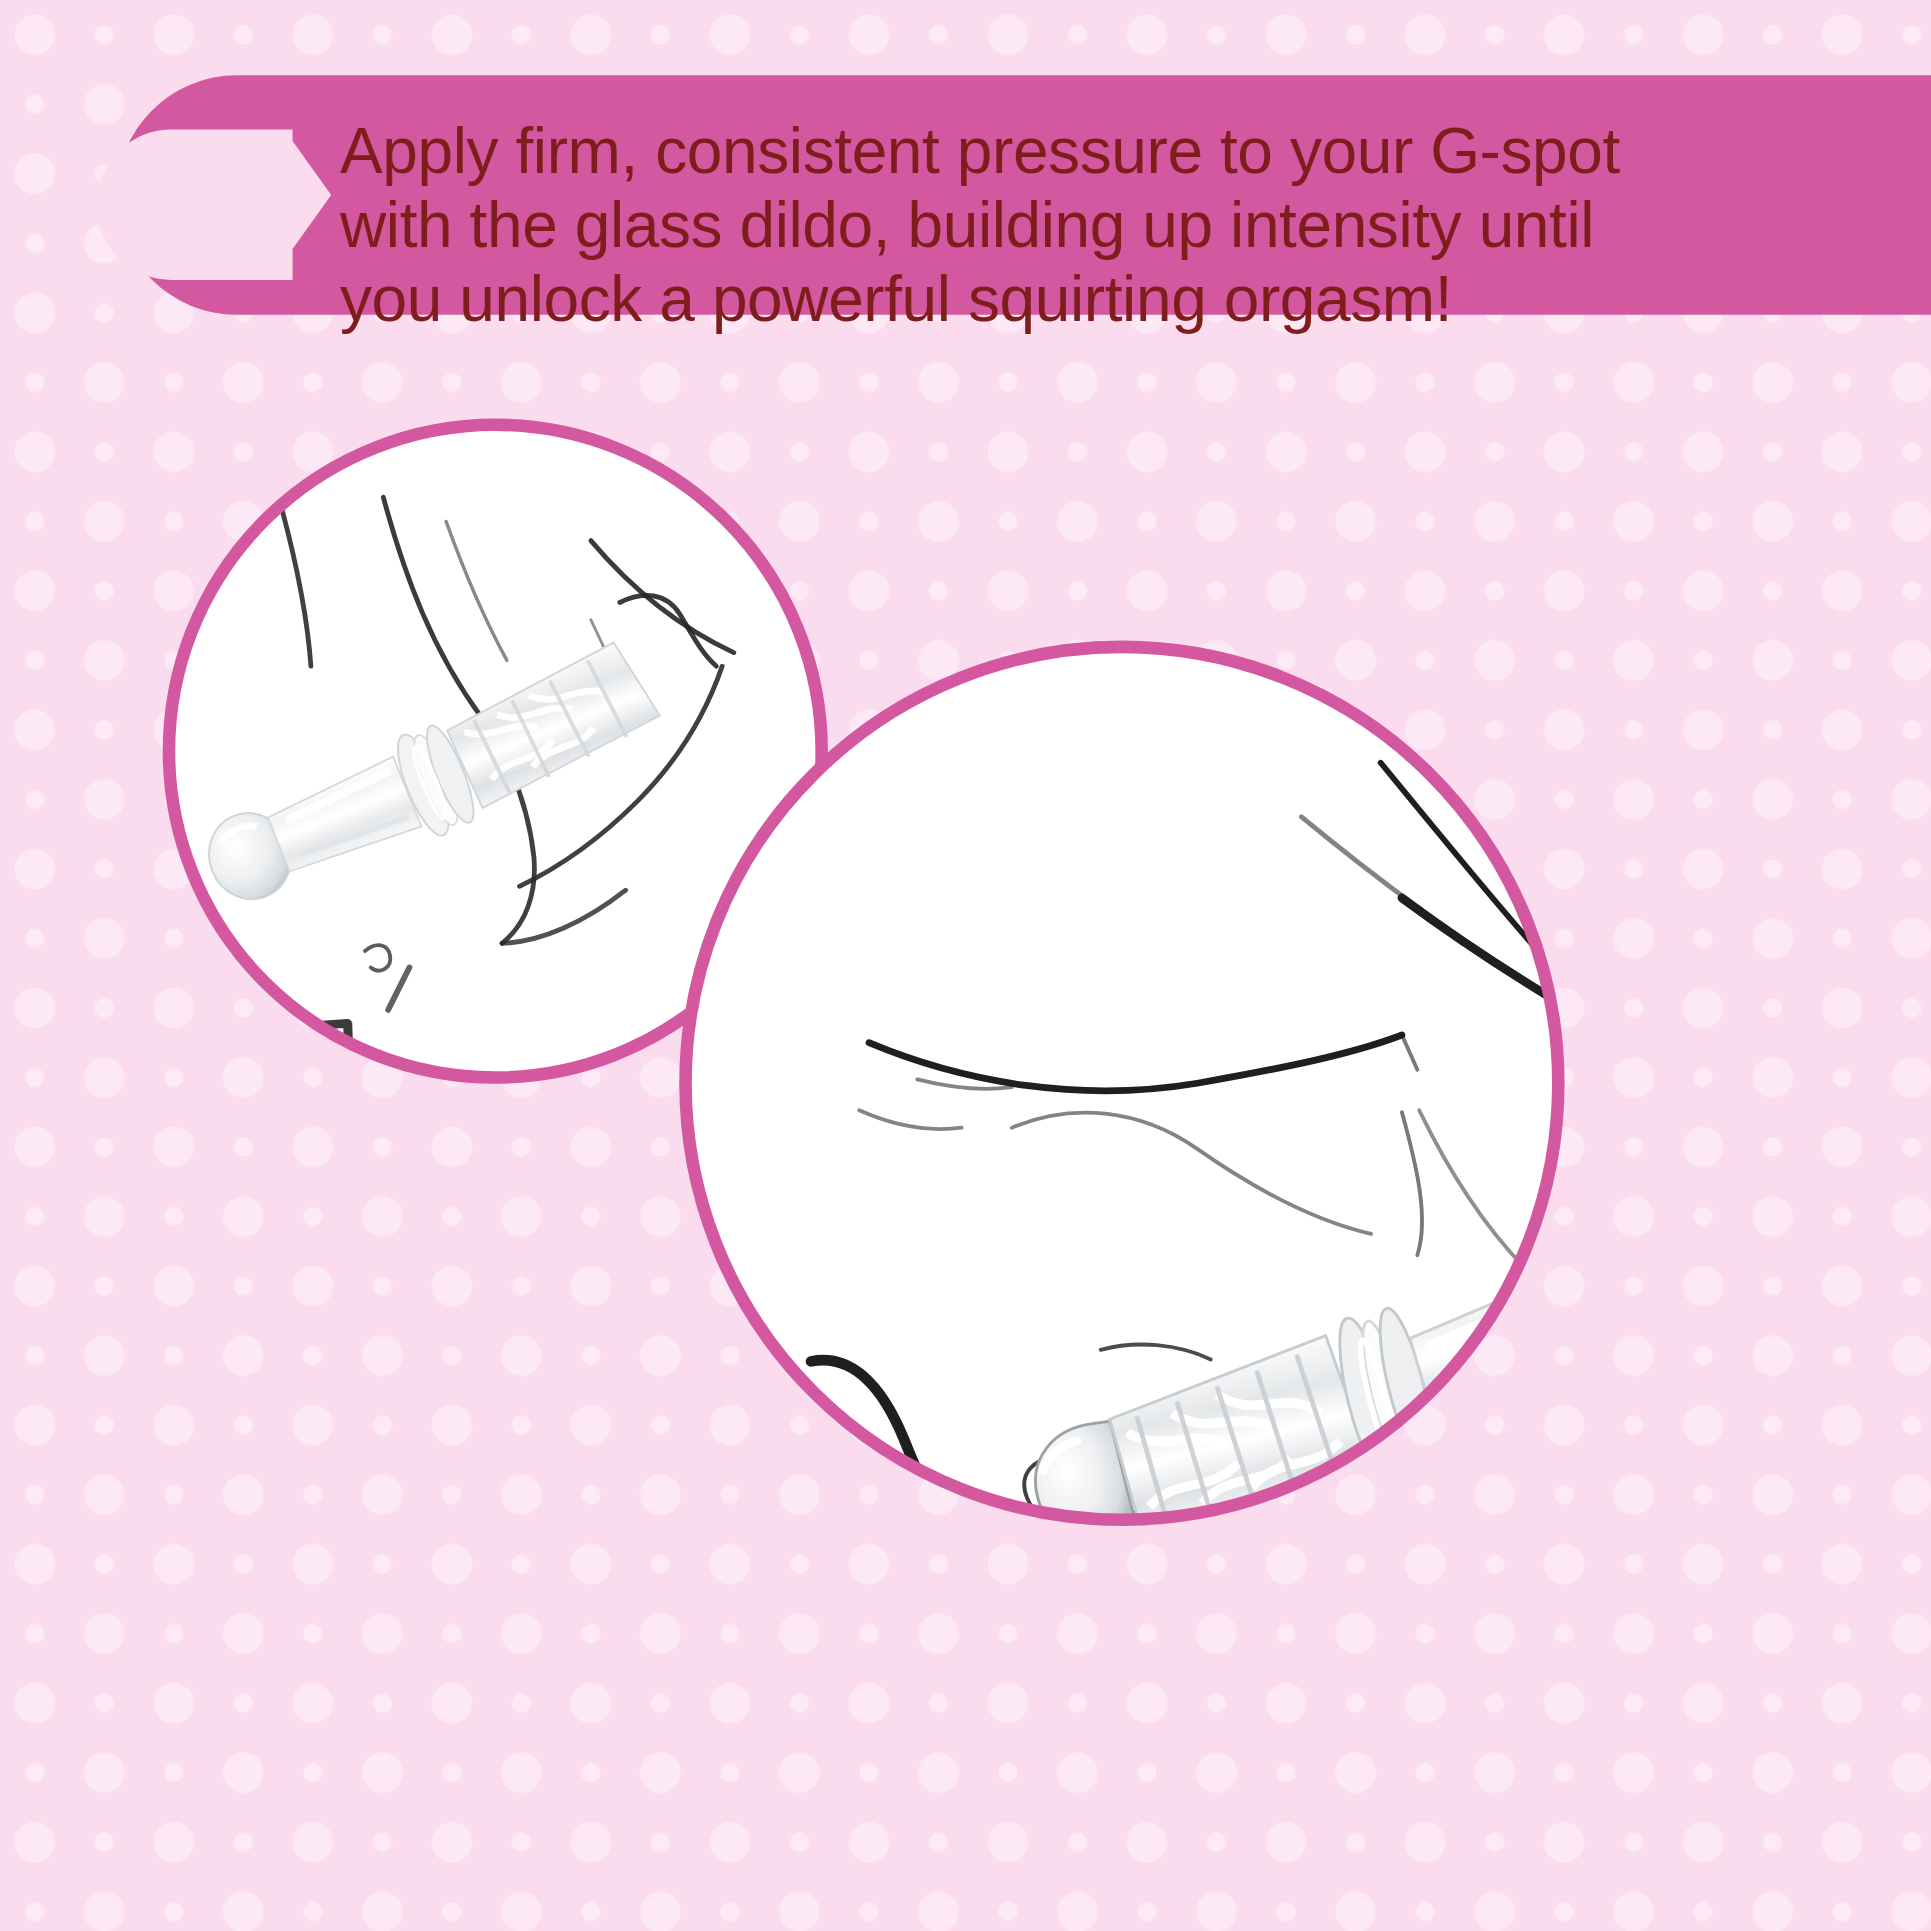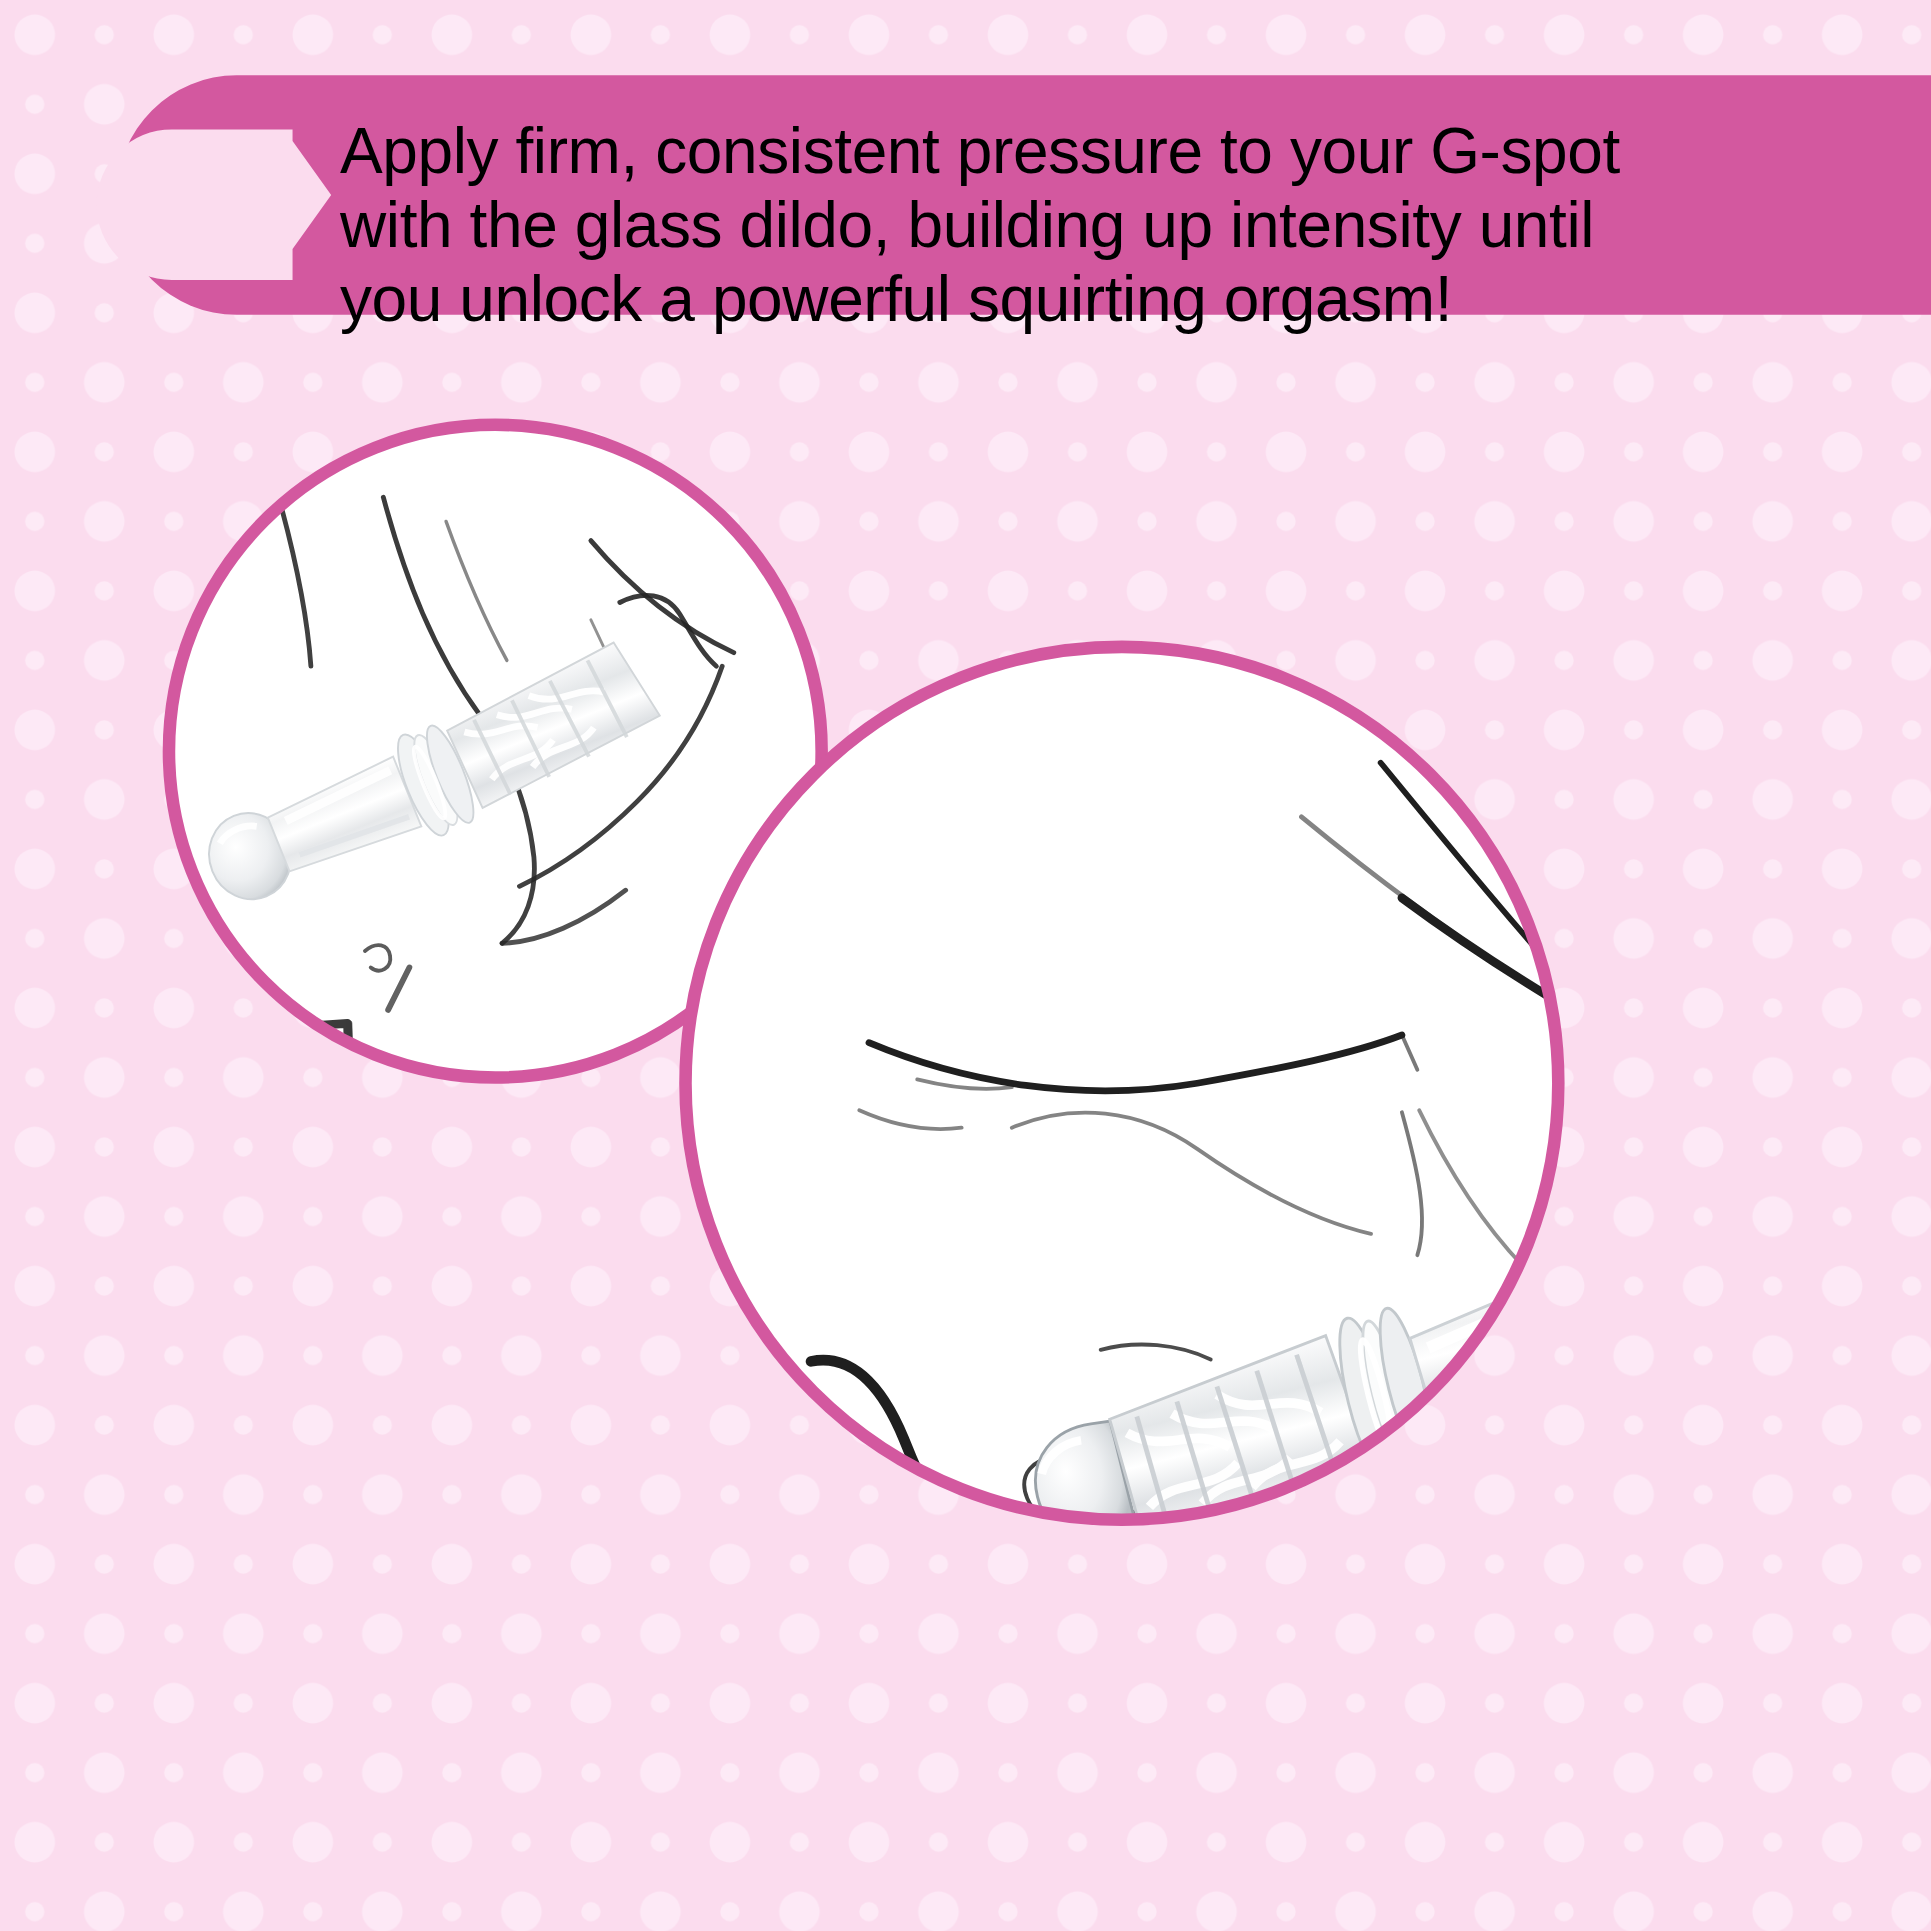--- a/index.html
+++ b/index.html
@@ -9,21 +9,21 @@
     overflow:hidden;
     position:relative;
     background:#fbdcee;
   }
   #stage { position:absolute; inset:0; width:1931px; height:1931px; }
   .full { position:absolute; left:0; top:0; width:1931px; height:1931px; display:block; }
   #banner-text-layer {
     position:absolute;
     left:340px; top:114px;
     width:1448px;
-    color:#000000;
+    color:#7f1d1d;
     font-size:64px;
     line-height:1.16;
     letter-spacing:-0.4px;
     font-weight:400;
     text-align:left;
     white-space:pre-line;
   }
 </style>
 </head>
 <body>

